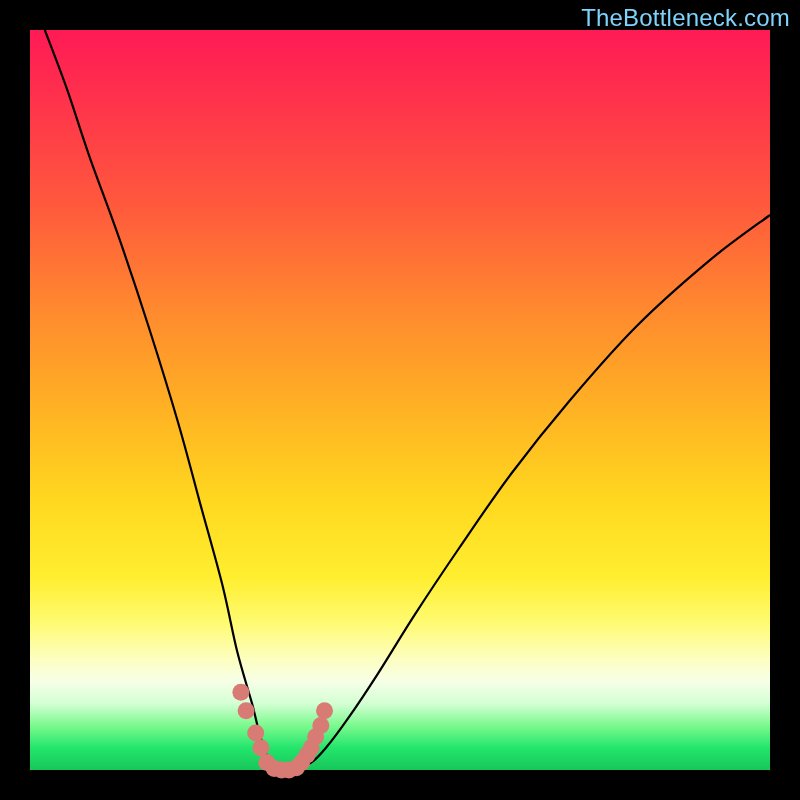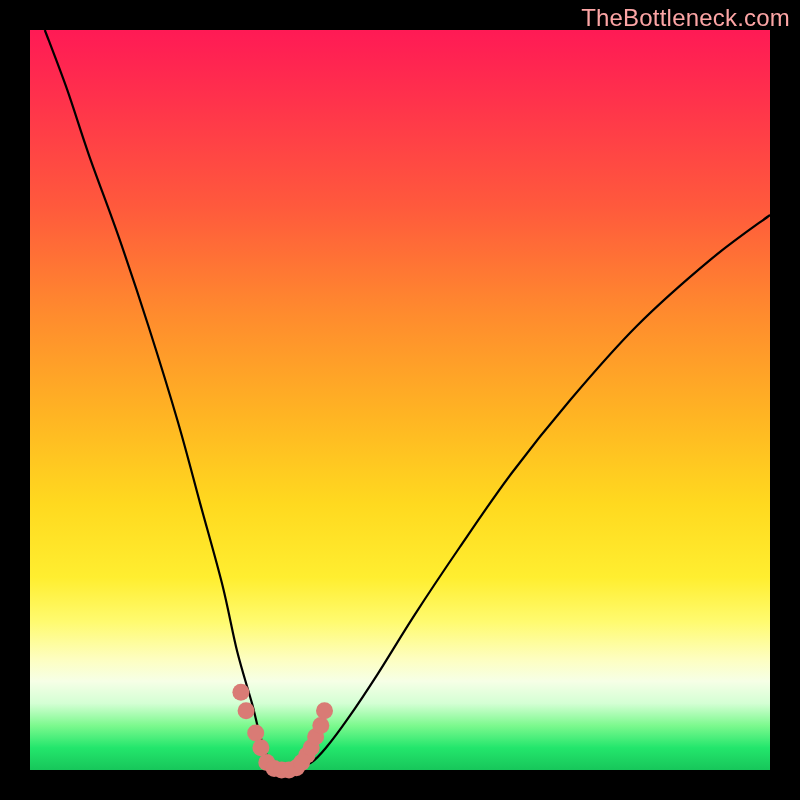--- a/index.html
+++ b/index.html
@@ -40,21 +40,21 @@
       #d4ffd4 91%,
       #7cf98e 94%,
       #23e66c 97%,
       #17c65a 100%
     );
   }
   .watermark {
     position: absolute;
     top: 4px;
     right: 10px;
-    color: #fca5a5;
+    color: #7dd3fc;
     font-size: 24px;
     font-weight: 500;
     letter-spacing: 0.2px;
     user-select: none;
   }
   svg.curve {
     position: absolute;
     left: 0;
     top: 0;
     width: 740px;

